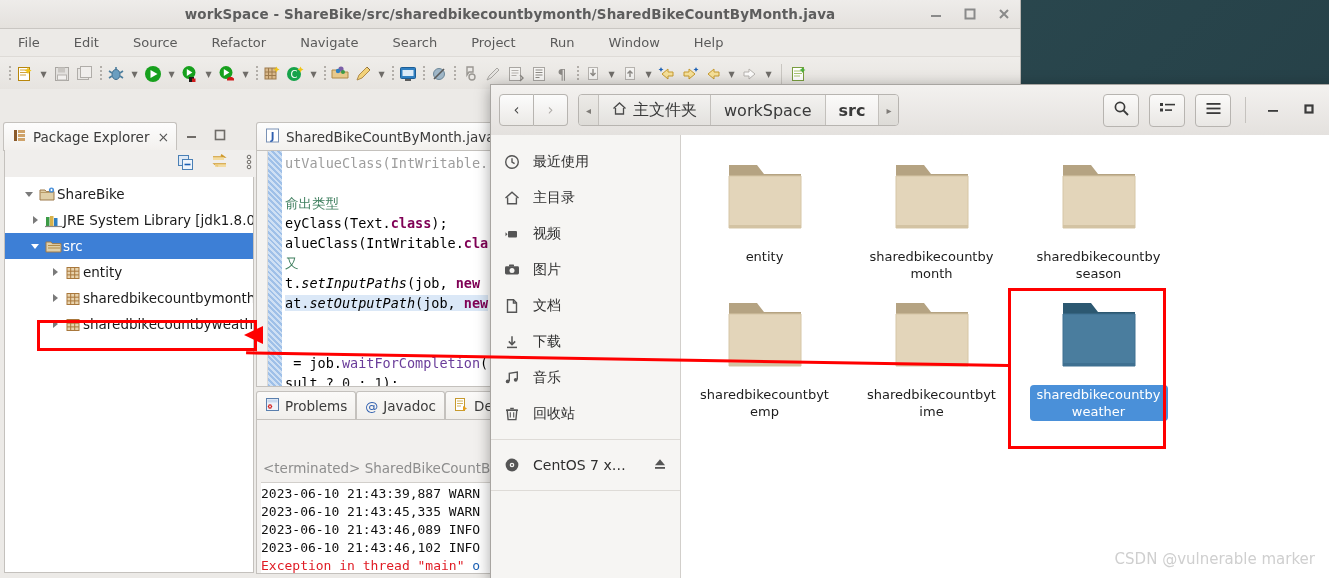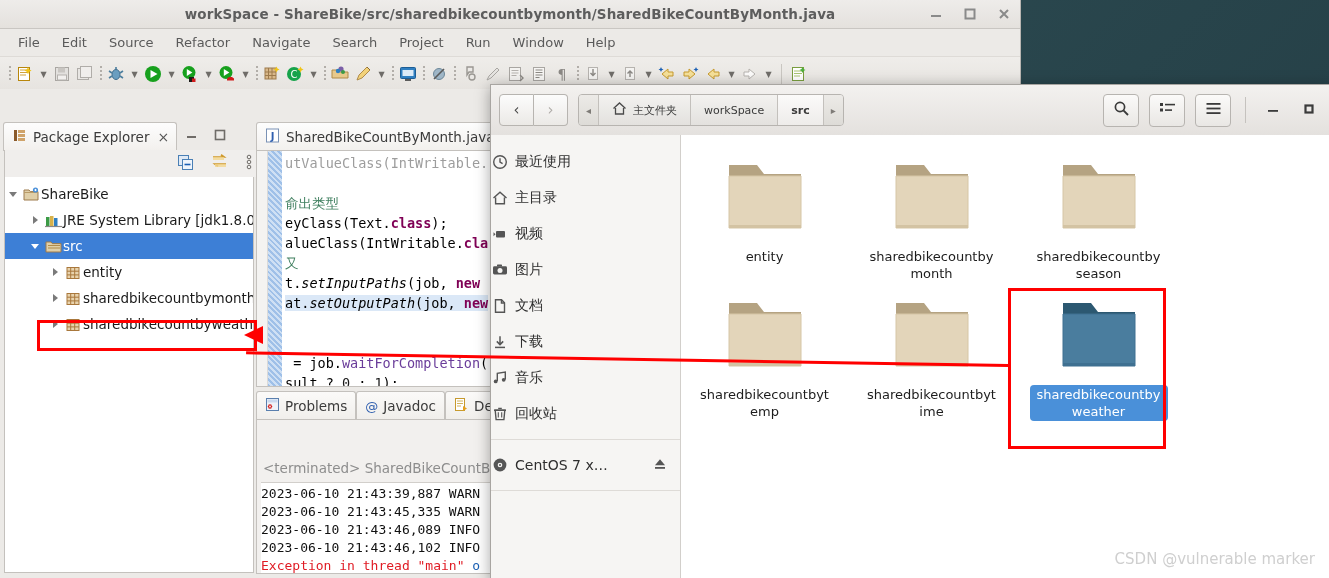--- a/index.html
+++ b/index.html
@@ -21,21 +21,21 @@
     border-bottom:1px solid #c9c6c2;
     display:flex;align-items:center;justify-content:center;position:relative;
   }
   .ec-title{font-size:13.5px;font-weight:bold;color:#5d5d5d;letter-spacing:.1px;}
   .ec-wbtns{position:absolute;right:8px;top:0;height:28px;display:flex;align-items:center;gap:18px;}
   .ec-wbtn{width:16px;height:16px;color:#8a8a8a;font-size:13px;line-height:16px;text-align:center;cursor:default;}
   .ec-wbtn svg{display:block;}
 
   .ec-menubar{
     height:27px;background:#eceae7;border-bottom:1px solid #dedbd7;
-    display:flex;align-items:center;padding-left:8px;gap:2px;
+    display:flex;align-items:center;padding-left:8px;gap:14px;
   }
   .ec-menu{padding:3px 10px;font-size:13px;color:#5a5a5a;border-radius:2px;cursor:default;white-space:nowrap;}
 
   .ec-toolbar{
     height:34px;background:linear-gradient(#efedea,#e6e3df);
     border-bottom:1px solid #cfccc8;
     display:flex;align-items:center;padding-left:6px;gap:1px;overflow:hidden;
   }
   .tb-ico{width:22px;height:22px;display:flex;align-items:center;justify-content:center;flex:0 0 auto;}
   .tb-arrow{width:13px;height:22px;display:flex;align-items:center;justify-content:center;color:#6f6c68;font-size:8px;flex:0 0 auto;}
@@ -110,34 +110,34 @@
   .nt-header{
     height:50px;background:linear-gradient(#f3f1ef,#e4e1de);
     border-bottom:1px solid #bdbab6;display:flex;align-items:center;padding:0 8px;gap:10px;
   }
   .nt-navgrp{display:flex;}
   .nt-navbtn{width:33px;height:30px;background:linear-gradient(#fcfcfc,#ebe9e6);border:1px solid #b7b4b0;
     display:flex;align-items:center;justify-content:center;color:#4a4a4a;font-size:15px;}
   .nt-navbtn.l{border-radius:4px 0 0 4px;}
   .nt-navbtn.r{border-radius:0 4px 4px 0;border-left:none;color:#b0ada9;}
   .nt-crumbs{display:flex;border:1px solid #b7b4b0;border-radius:4px;overflow:hidden;height:30px;background:#e9e7e4;}
-  .nt-crumb{display:flex;align-items:center;gap:6px;padding:0 13px;height:30px;font-size:11px;color:#3a3a3a;
+  .nt-crumb{display:flex;align-items:center;gap:6px;padding:0 13px;height:30px;font-size:16px;color:#3a3a3a;
     border-right:1px solid #c3c0bc;background:linear-gradient(#f3f2f0,#e3e1de);}
   .nt-crumb.arrow{padding:0 7px;color:#7e7b77;font-size:10px;background:linear-gradient(#eceae7,#dddbd7);}
   .nt-crumb.active{background:linear-gradient(#fbfaf9,#eeecea);font-weight:bold;}
   .nt-crumb:last-child{border-right:none;}
   .nt-spacer{flex:1;}
   .nt-tbtn{width:34px;height:31px;background:linear-gradient(#fbfaf9,#e9e7e4);border:1px solid #b7b4b0;border-radius:4px;
     display:flex;align-items:center;justify-content:center;color:#3a3a3a;}
   .nt-vline{width:1px;height:26px;background:#c5c2be;margin:0 4px;}
   .nt-wbtn{width:26px;height:26px;display:flex;align-items:center;justify-content:center;color:#3b3b3b;}
 
   .nt-body{position:absolute;left:0;top:50px;right:0;bottom:0;display:flex;}
   .nt-sidebar{width:189px;background:#f6f5f3;border-right:1px solid #d2cfcb;padding-top:9px;}
-  .nt-item{height:36px;display:flex;align-items:center;gap:7px;padding:0 12px 0 0;font-size:14px;color:#2e2e2e;white-space:nowrap;}
+  .nt-item{height:36px;display:flex;align-items:center;gap:13px;padding:0 12px 0 12px;font-size:14px;color:#2e2e2e;white-space:nowrap;}
   .nt-item .si{width:17px;display:flex;align-items:center;justify-content:center;color:#555;}
   .nt-divider{height:1px;background:#dedbd7;margin:7px 0;}
   .nt-eject{margin-left:auto;color:#555;}
 
   .nt-content{flex:1;background:#fff;position:relative;padding:14px 0 0 0;overflow:hidden;}
   .nt-grid{display:flex;flex-wrap:wrap;align-content:flex-start;}
   .nt-file{width:159px;padding:6px 4px 4px;display:flex;flex-direction:column;align-items:center;}
   .nt-fname{margin-top:5px;font-size:13px;line-height:17px;text-align:center;color:#1d1d1d;
     width:130px;word-break:break-all;padding:1px 4px;border-radius:4px;}
   .nt-file.selected .nt-fname{background:#4a90d9;color:#fff;}
@@ -417,21 +417,21 @@
         <svg width="8" height="18" viewBox="0 0 8 18">
             <circle cx="4" cy="4" r="1.8" fill="none" stroke="#6f6c68"></circle>
             <circle cx="4" cy="9" r="1.8" fill="none" stroke="#6f6c68"></circle>
             <circle cx="4" cy="14" r="1.8" fill="none" stroke="#6f6c68"></circle>
           </svg>
       </span>
     </div>
 
     <div class="pe-tree">
 
-      <div class="tr-row" style="padding-left:0;">
+      <div class="tr-row" style="padding-left:16px;">
         <span class="tw open">
             <i></i>
           </span>
         <span class="tico">
           <svg width="16" height="15" viewBox="0 0 16 15">
               <path d="M1 3h5l1.3 1.6H15V13H1z" fill="#e0cfa8" stroke="#9d7a4c"></path>
               <path d="M1 5.5h14" stroke="#b89b68"></path>
               <circle cx="12.5" cy="3" r="2.6" fill="#4a90d9"></circle>
               <path d="M11.4 3h2.2M12.5 1.9v2.2" stroke="#fff"></path>
             </svg>

